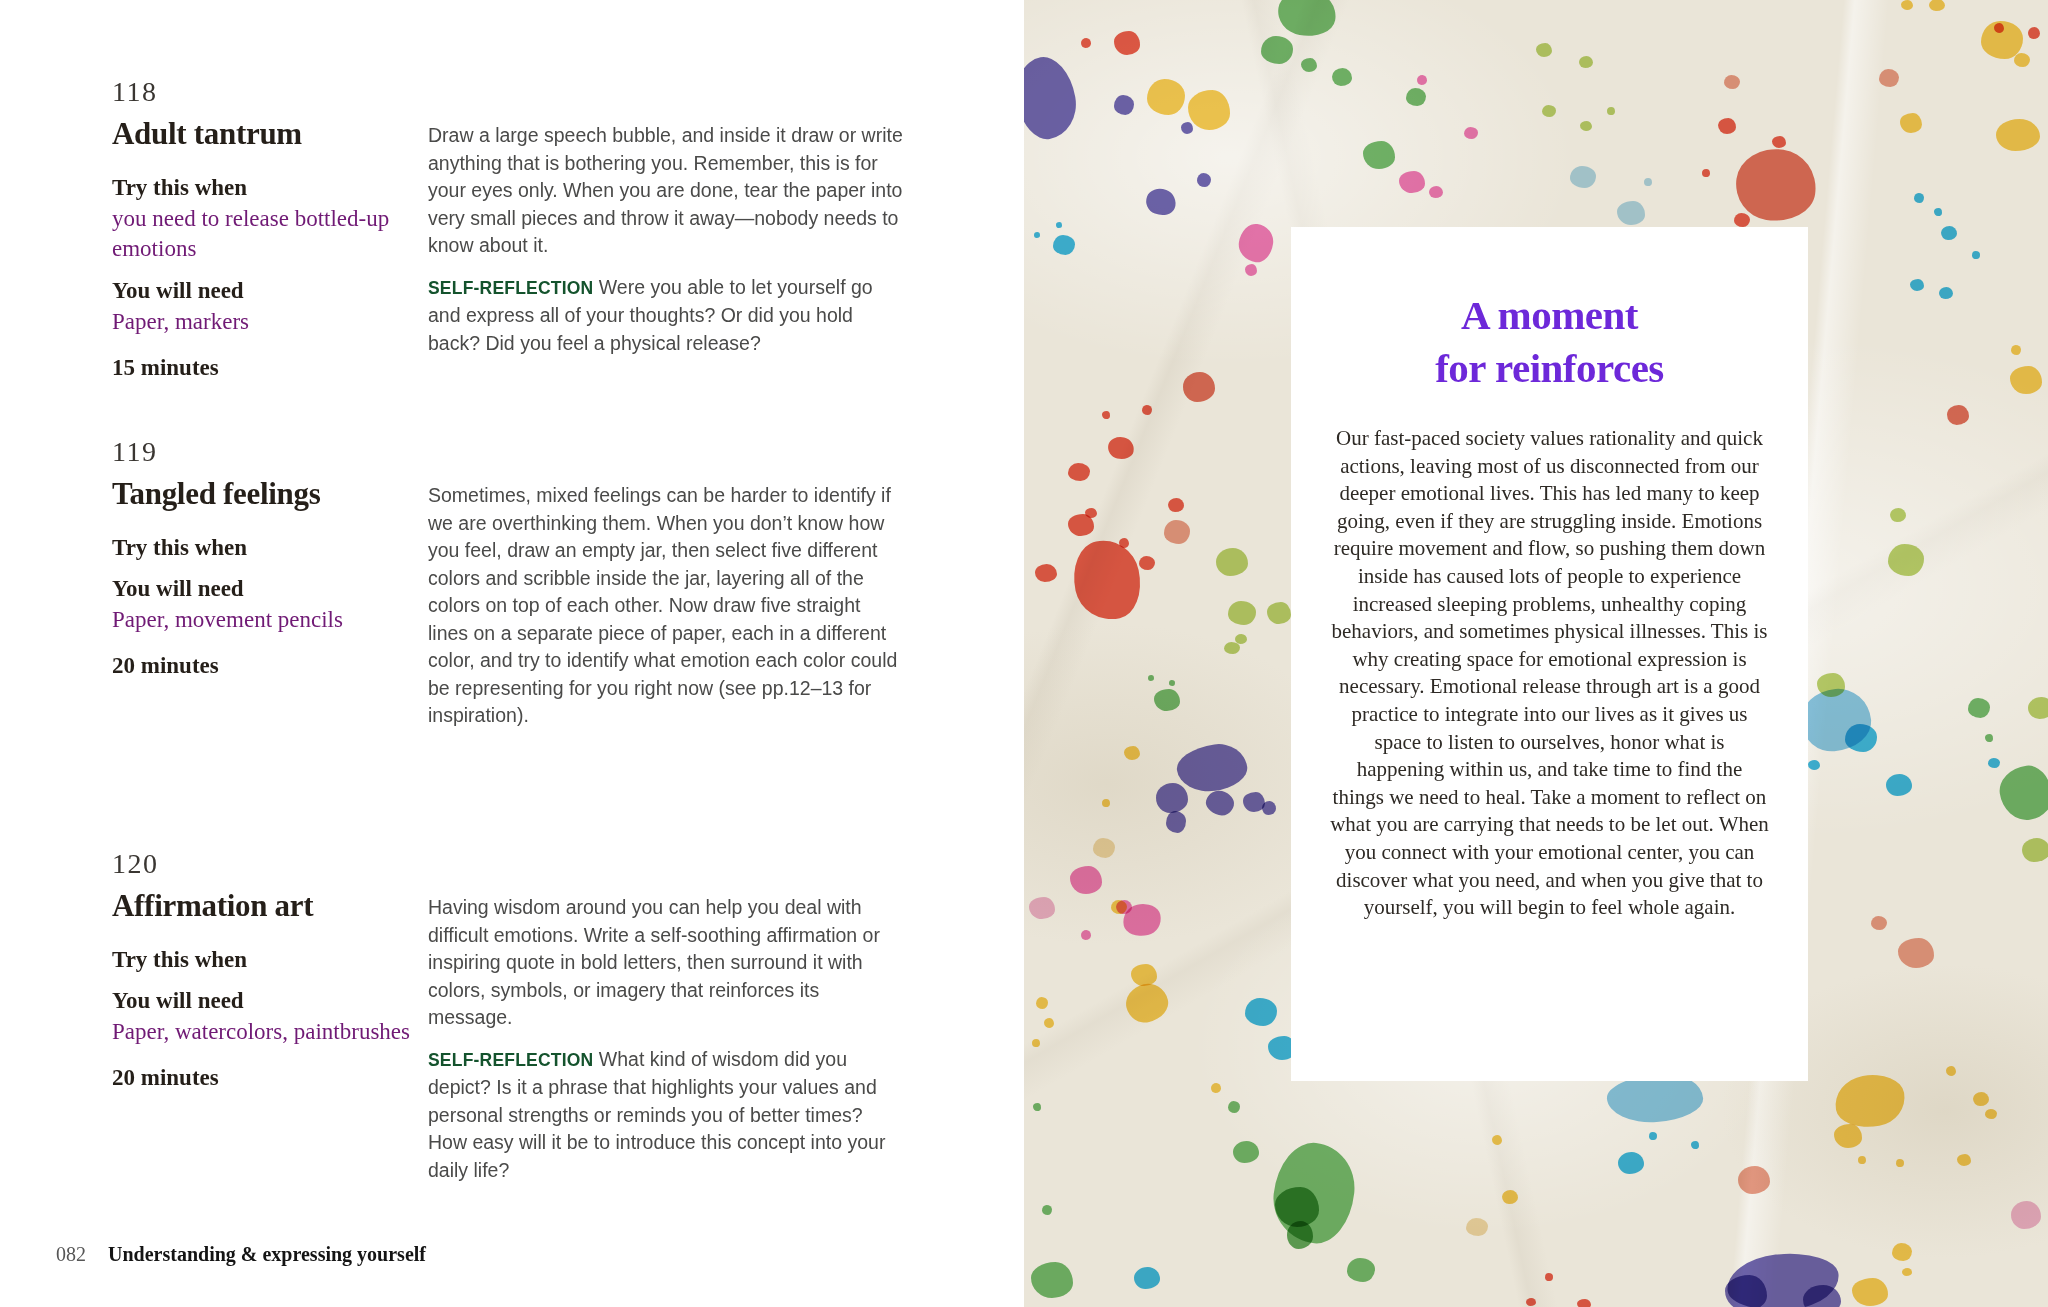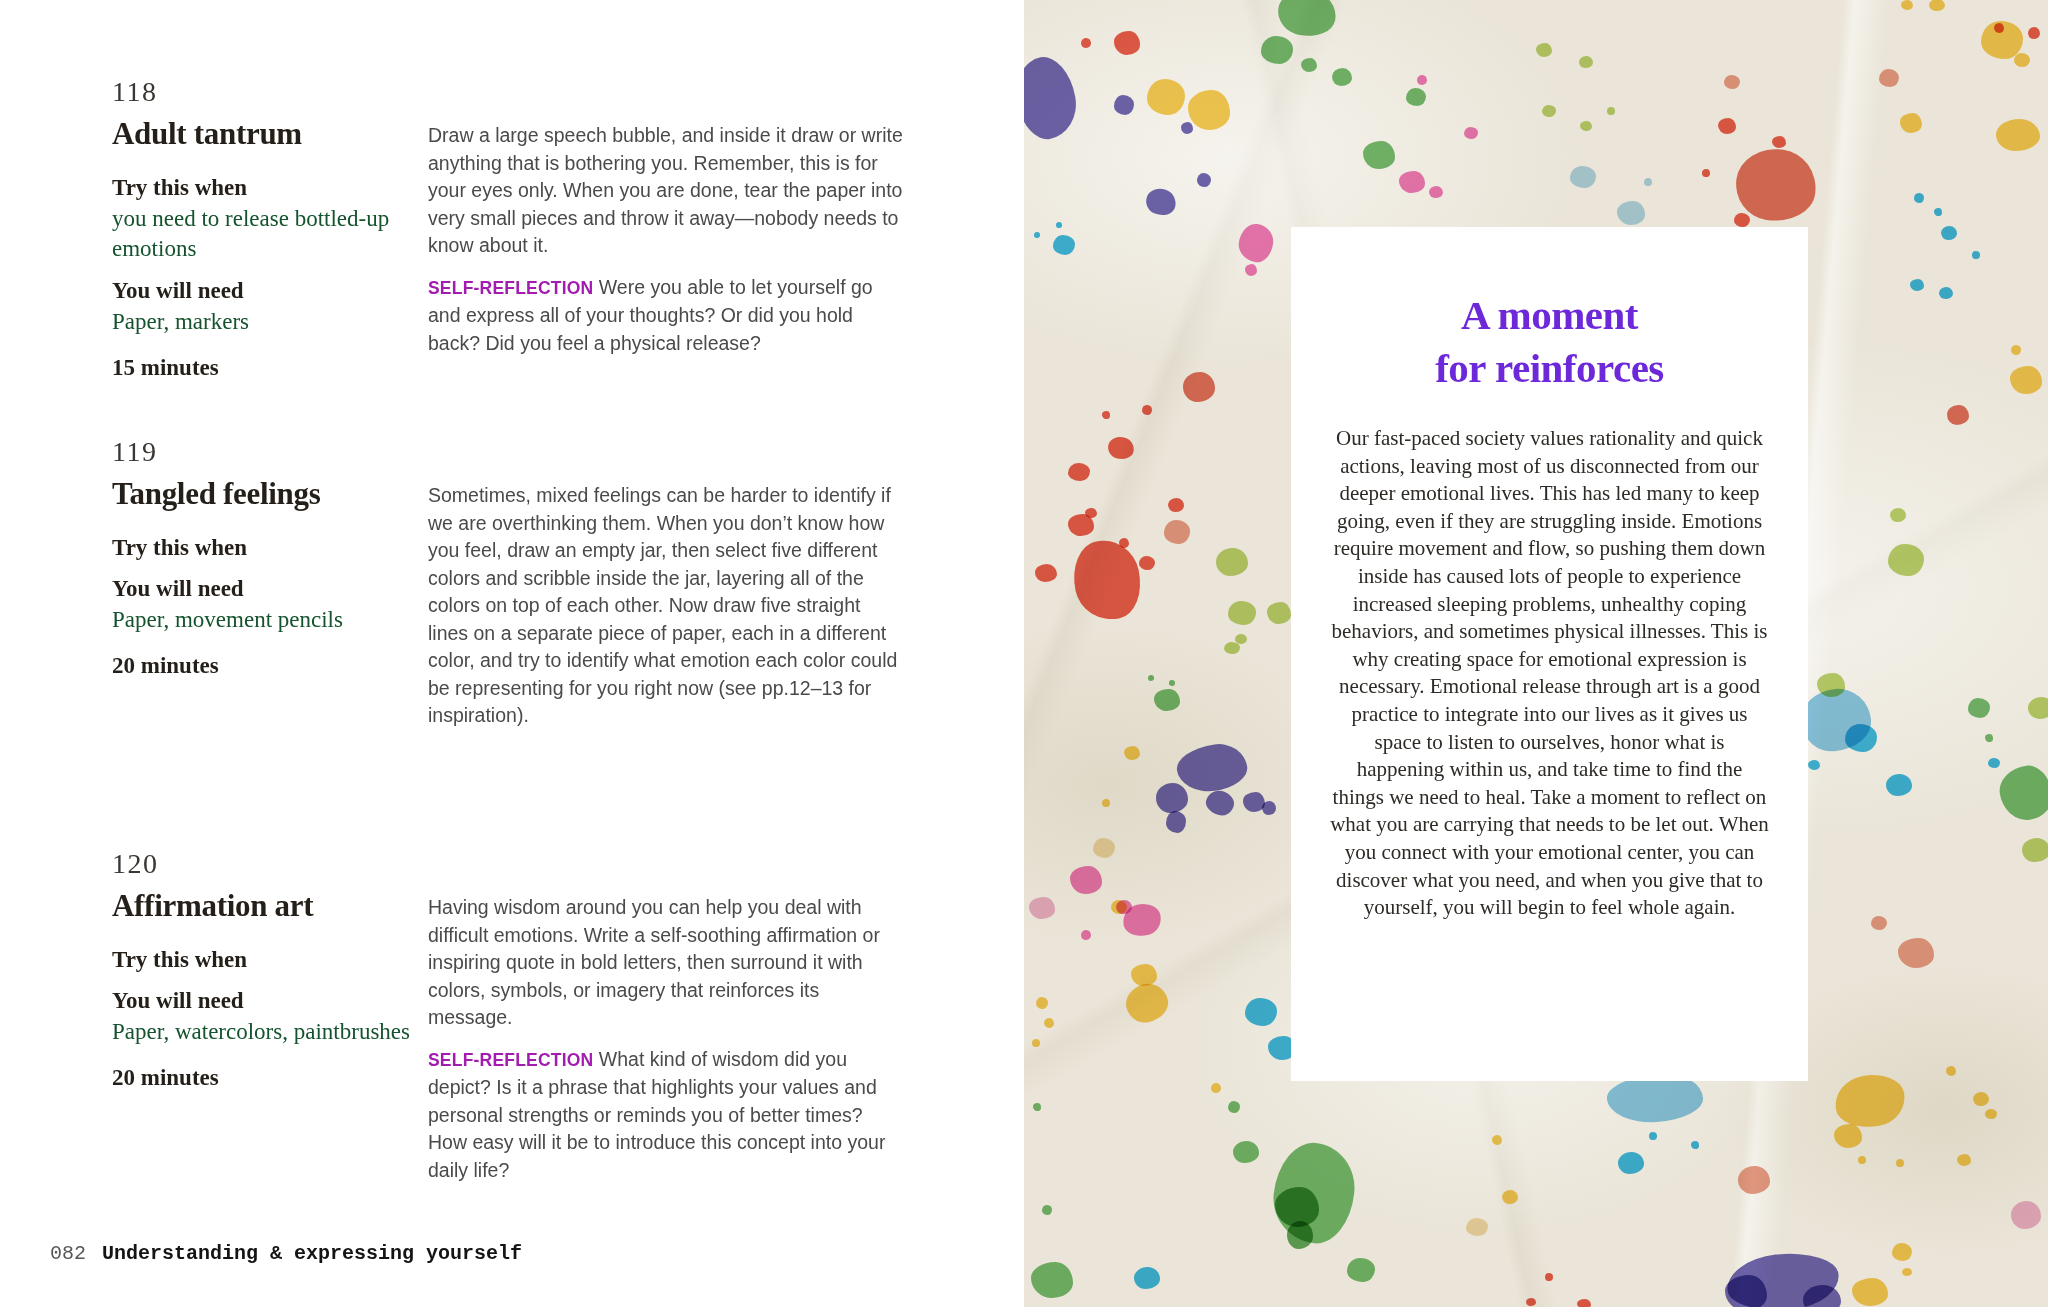--- a/index.html
+++ b/index.html
@@ -7,27 +7,27 @@
           font-family:"Liberation Serif",serif;}
   
   .left-page{position:absolute;left:0;top:0;width:1024px;height:1307px;background:#ffffff;}
   .entry{position:absolute;left:0;width:1024px;}
   .entry.e1{top:70px;} .entry.e2{top:430px;} .entry.e3{top:842px;}
   .col1{position:absolute;left:112px;top:8px;width:312px;color:#3e3933;}
   .num{font-size:28px;line-height:28px;font-weight:400;color:#3a3632;letter-spacing:1.5px;}
   .atitle{font-size:31px;line-height:32px;font-weight:700;color:#251f19;margin-top:12px;letter-spacing:-0.3px;}
   .lbl{font-size:23px;line-height:28px;font-weight:700;color:#251f19;margin-top:24px;}
   .lbl.need{margin-top:13px;}
-  .cond{font-size:23px;line-height:30px;color:#14532d;margin-top:2px;}
+  .cond{font-size:23px;line-height:30px;color:#701a75;margin-top:2px;}
   .time{font-size:23px;line-height:24px;font-weight:700;color:#251f19;margin-top:19px;}
   .col2{position:absolute;left:428px;top:52px;width:476px;font-family:"Liberation Sans",sans-serif;}
   .desc{font-size:19.5px;line-height:27.5px;color:#4a4a49;margin:0;}
   .refl{font-size:19.5px;line-height:27.5px;color:#4a4a49;margin:14px 0 0 0;}
-  .refl b{font-size:17.5px;font-weight:700;color:#a21caf;letter-spacing:0.2px;}
-  .footer{position:absolute;top:1242px;left:0;width:1024px;height:30px;font-family:Liberation Mono, monospace;}
+  .refl b{font-size:17.5px;font-weight:700;color:#14532d;letter-spacing:0.2px;}
+  .footer{position:absolute;top:1242px;left:6px;width:1024px;height:30px;font-family:Liberation Serif, serif;}
   .pnum{position:absolute;left:50px;top:0;font-size:20px;line-height:24px;color:#565656;}
   .section{position:absolute;left:102px;top:0;font-size:20px;line-height:24px;font-weight:700;color:#141414;}
   
   .right-page{position:absolute;left:1024px;top:0;width:1024px;height:1307px;
     background-color:#eae5d8;
     background-image:
       radial-gradient(ellipse 500px 300px at 20% 12%, rgba(255,255,255,0.55), rgba(255,255,255,0) 70%),
       radial-gradient(ellipse 620px 360px at 75% 45%, rgba(255,255,255,0.50), rgba(255,255,255,0) 70%),
       radial-gradient(ellipse 420px 270px at 45% 80%, rgba(255,255,255,0.45), rgba(255,255,255,0) 70%),
       radial-gradient(ellipse 320px 210px at 90% 85%, rgba(211,202,180,0.50), rgba(211,202,180,0) 70%),

